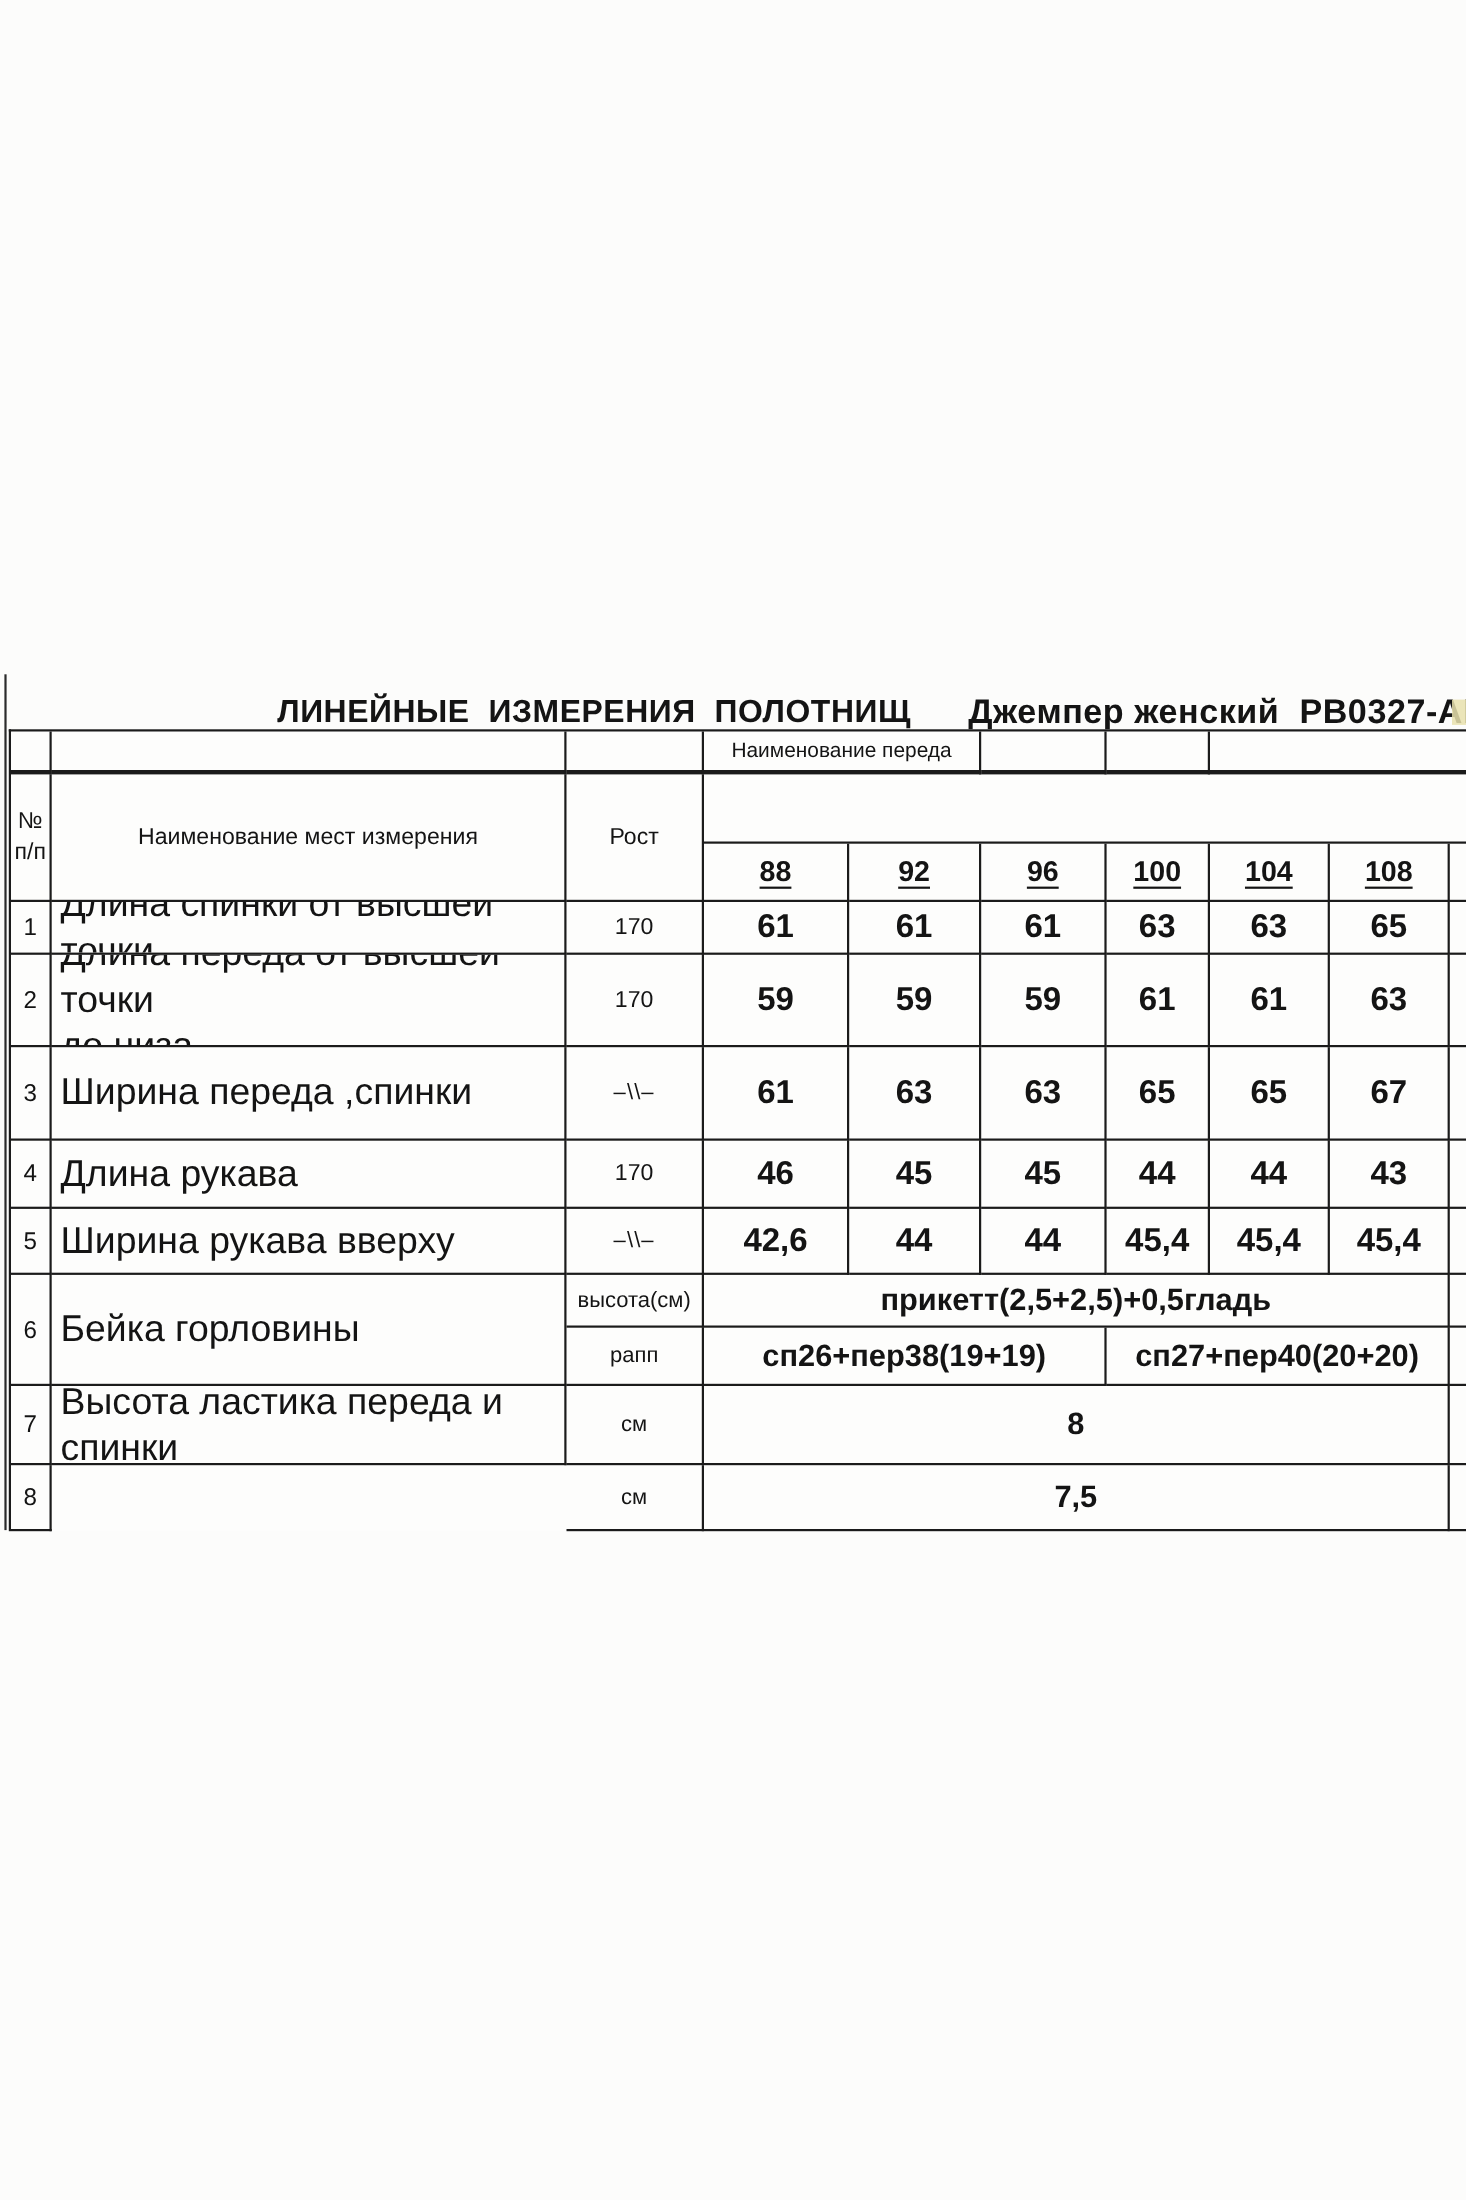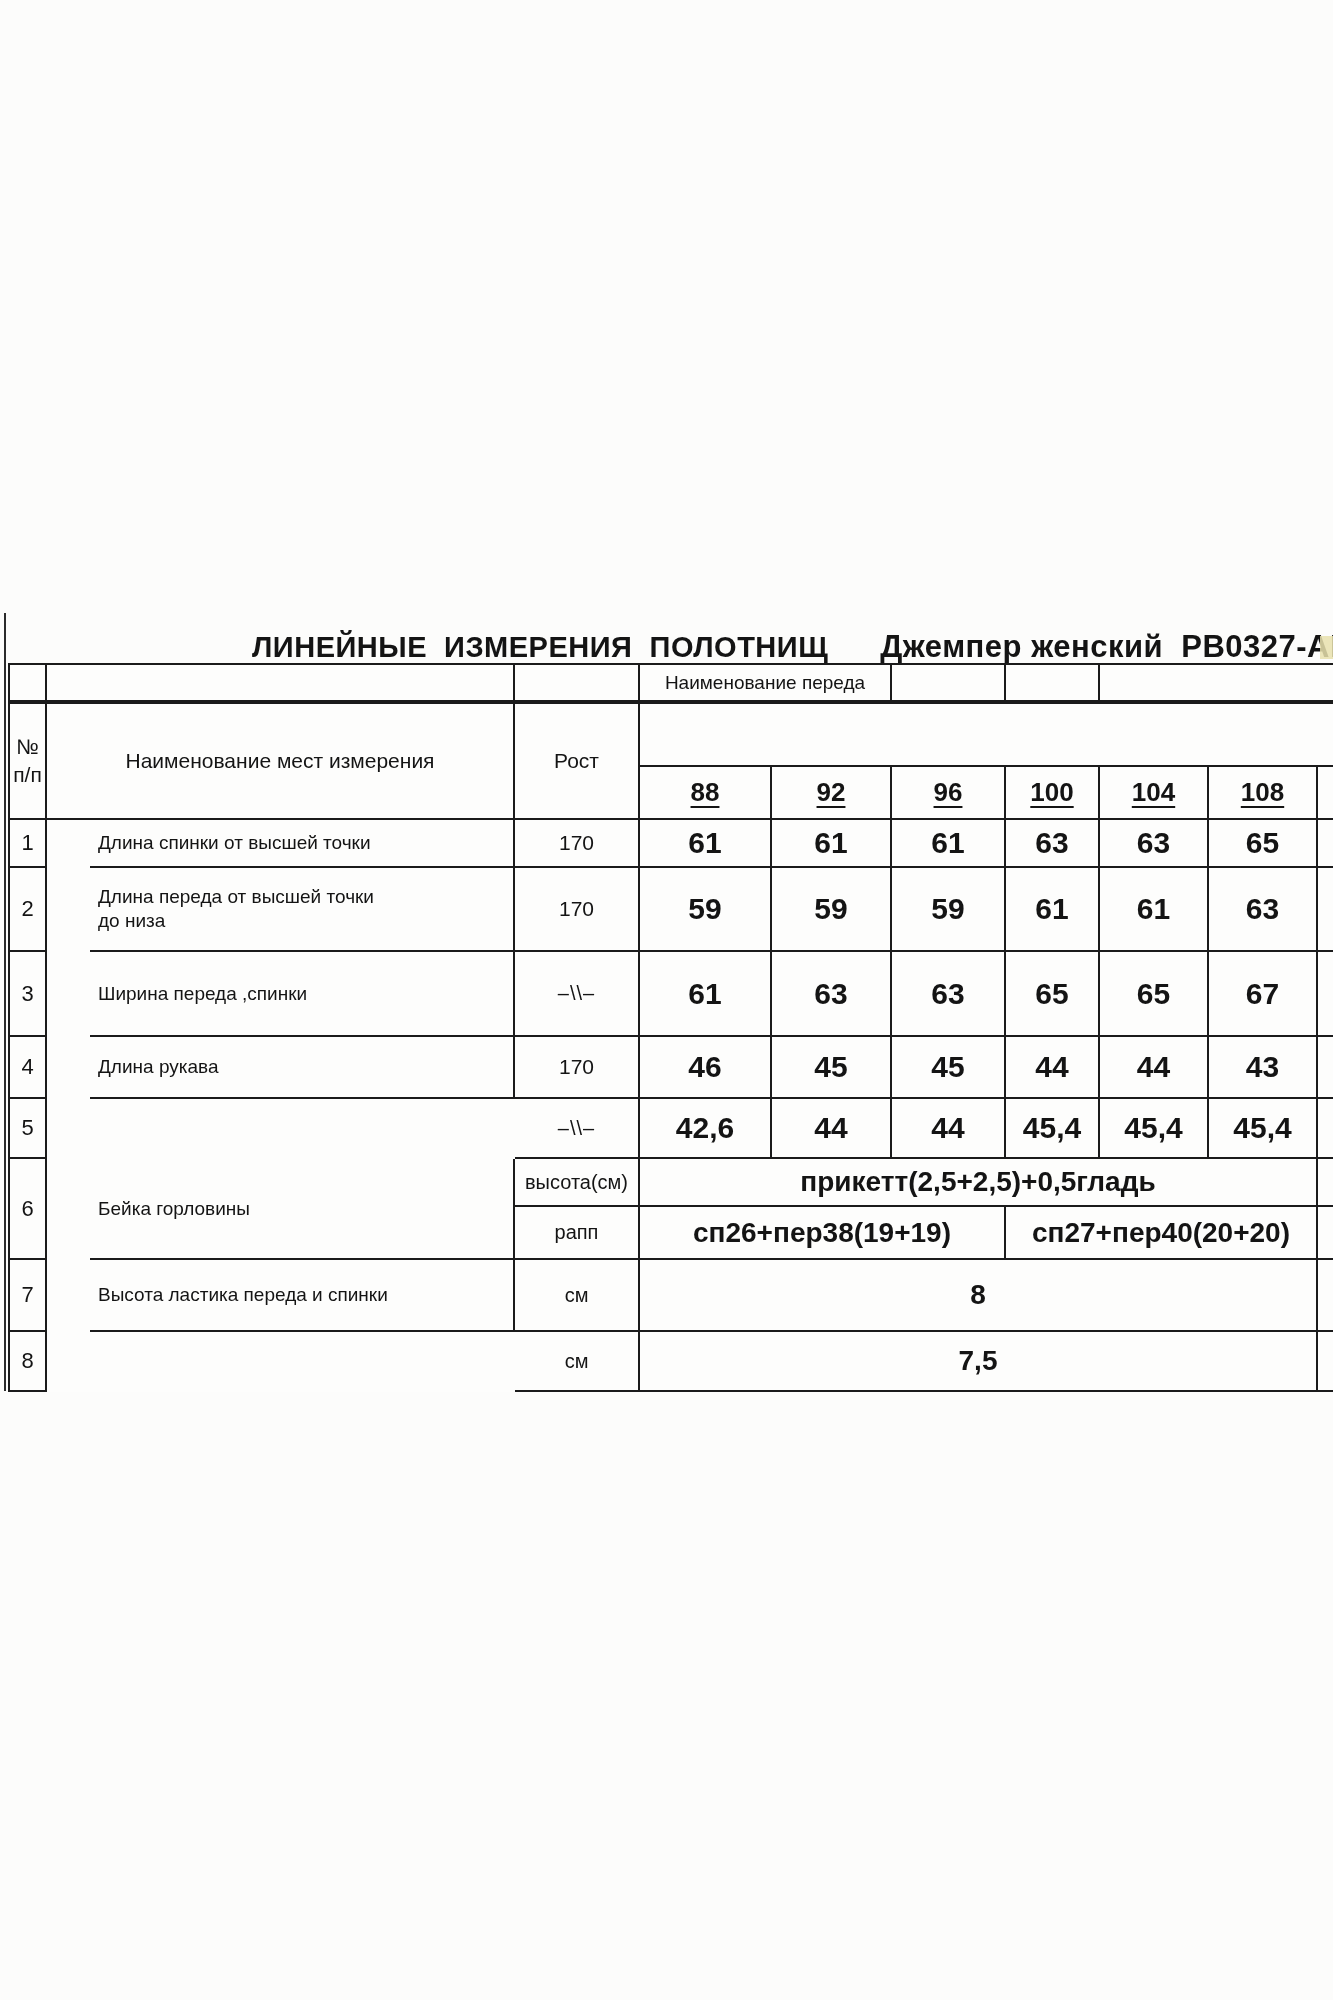--- a/index.html
+++ b/index.html
@@ -35,21 +35,21 @@
     background:#fdfdfc;
   }
   .c{
     box-sizing:border-box;
     border-right:2px solid #1b1b1b; border-bottom:2px solid #1b1b1b;
     display:flex; align-items:center; justify-content:center;
     overflow:hidden; text-align:center;
   }
   .thick{ border-bottom-width:4px; }
   .lab{ justify-content:flex-start; text-align:left; padding-left:8px;
-        font-size:19px; white-space:pre-line; line-height:1.25;margin-left:43px; }
+        font-size:34px; white-space:pre-line; line-height:1.25; }
   .hdr-num{ font-size:21px; white-space:pre-line; line-height:1.35; }
   .hdr{ font-size:21px; }
   .prod-lab{ font-size:19px; }
   .size{ font-size:26px; font-weight:bold; text-decoration:underline;
          text-underline-offset:5px; text-decoration-thickness:2px; }
   .rownum{ font-size:22px; }
   .rost{ font-size:21px; }
   .ditto{ font-size:20px; letter-spacing:1px; }
   .small{ font-size:20px; }
   .val{ font-size:30px; font-weight:bold; }
@@ -129,20 +129,21 @@
     <div class="c rost" style="grid-area:7/3/8/4">170</div>
     <div class="c val" style="grid-area:7/4/8/5">46</div>
     <div class="c val" style="grid-area:7/5/8/6">45</div>
     <div class="c val" style="grid-area:7/6/8/7">45</div>
     <div class="c val" style="grid-area:7/7/8/8">44</div>
     <div class="c val" style="grid-area:7/8/8/9">44</div>
     <div class="c val" style="grid-area:7/9/8/10">43</div>
     <div class="c" style="grid-area:7/10/8/11"></div>
 
     <div class="c rownum" style="grid-area:8/1/9/2">5</div>
+    <div class="c lab" style="grid-area:8/2/9/3">Ширина рукава вверху</div>
     <div class="c ditto" style="grid-area:8/3/9/4">–\\–</div>
     <div class="c val" style="grid-area:8/4/9/5">42,6</div>
     <div class="c val" style="grid-area:8/5/9/6">44</div>
     <div class="c val" style="grid-area:8/6/9/7">44</div>
     <div class="c val" style="grid-area:8/7/9/8">45,4</div>
     <div class="c val" style="grid-area:8/8/9/9">45,4</div>
     <div class="c val" style="grid-area:8/9/9/10">45,4</div>
     <div class="c" style="grid-area:8/10/9/11"></div>
 
     <div class="c rownum" style="grid-area:9/1/11/2">6</div>

